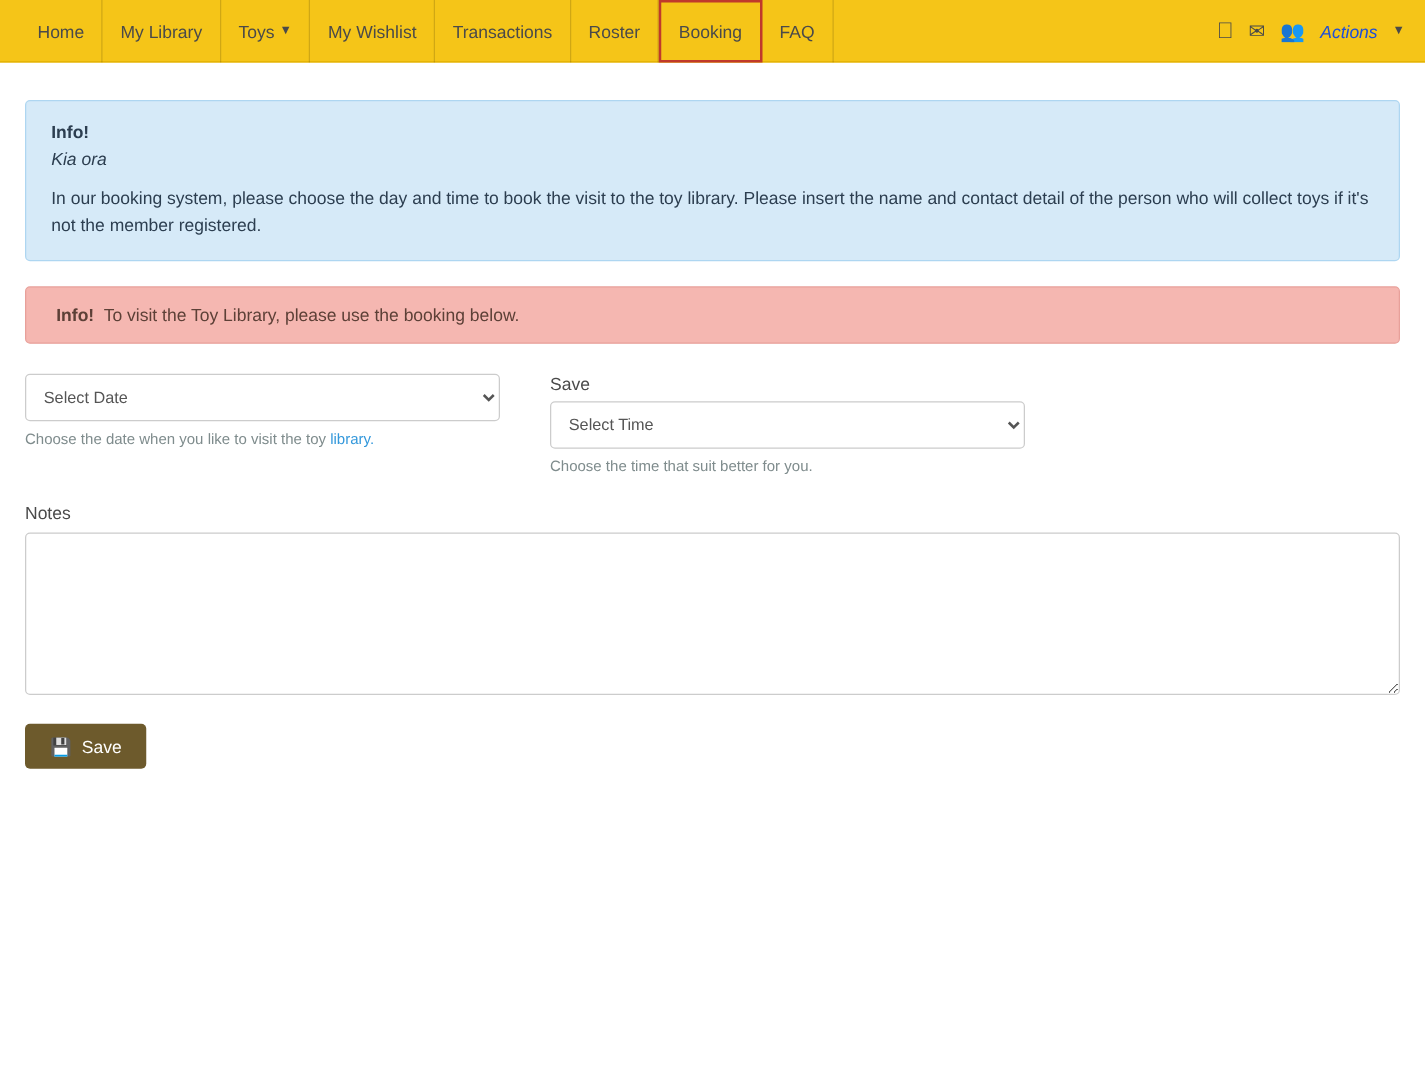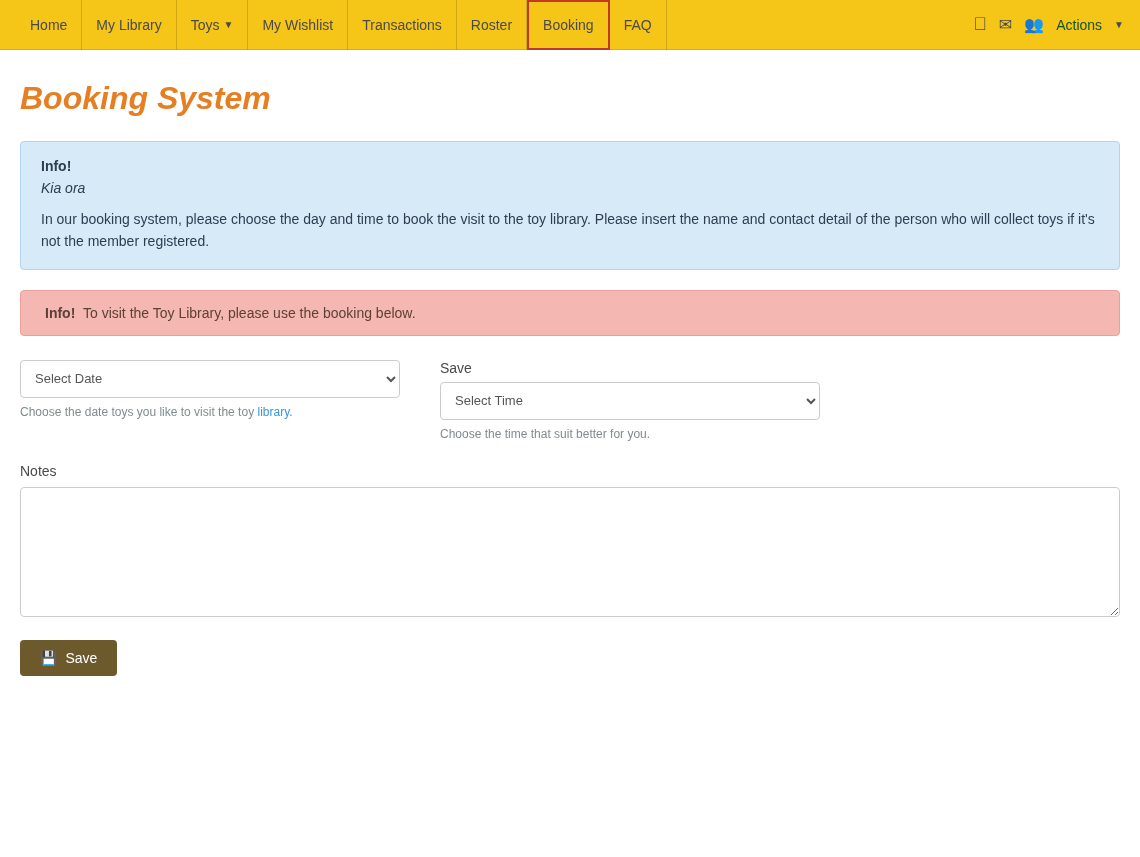--- a/index.html
+++ b/index.html
@@ -204,28 +204,27 @@
       <span>Booking</span>
     </div>
     <div class="nav-item">
       <span>FAQ</span>
     </div>
   </div>
   <div class="nav-right">
     <span class="icon"></span>
     <span class="icon" style="font-size:16px;">✉</span>
     <span class="icon" style="font-size:16px;">👥</span>
-    <span style="cursor:pointer;color:#14532d;">Actions</span>
+    <span style="cursor:pointer;color:#1d4ed8;font-style:italic;">Actions</span>
     <span style="font-size:10px;">▼</span>
   </div>
 </nav>
 
 <div class="content">
 
-  <h1 class="page-title">Booking System</h1>
 
   
   <div class="info-box-blue">
     <div class="info-title">Info!</div>
     <div class="info-subtitle">Kia ora</div>
     <div class="info-body">In our booking system, please choose the day and time to book the visit to the toy library. Please insert the name and contact detail of the person who will collect toys if it's not the member registered.</div>
   </div>
 
   
   <div class="info-box-pink">
@@ -233,21 +232,21 @@
     <span>To visit the Toy Library, please use the booking below.</span>
   </div>
 
   
   <div class="form-row">
     <div class="form-group">
       <select class="form-select">
         <option>Select Date</option>
       </select>
       <div class="form-hint">
-        <span>Choose the date toys you like to visit the toy</span>
+        <span>Choose the date when you like to visit the toy</span>
         <span class="link"> <span>library.</span></span>
       </div>
     </div>
     <div class="form-group">
       <label class="form-label">Save</label>
       <select class="form-select">
         <option>Select Time</option>
       </select>
       <div class="form-hint">
         <span>Choose the time that suit better for you.</span>

